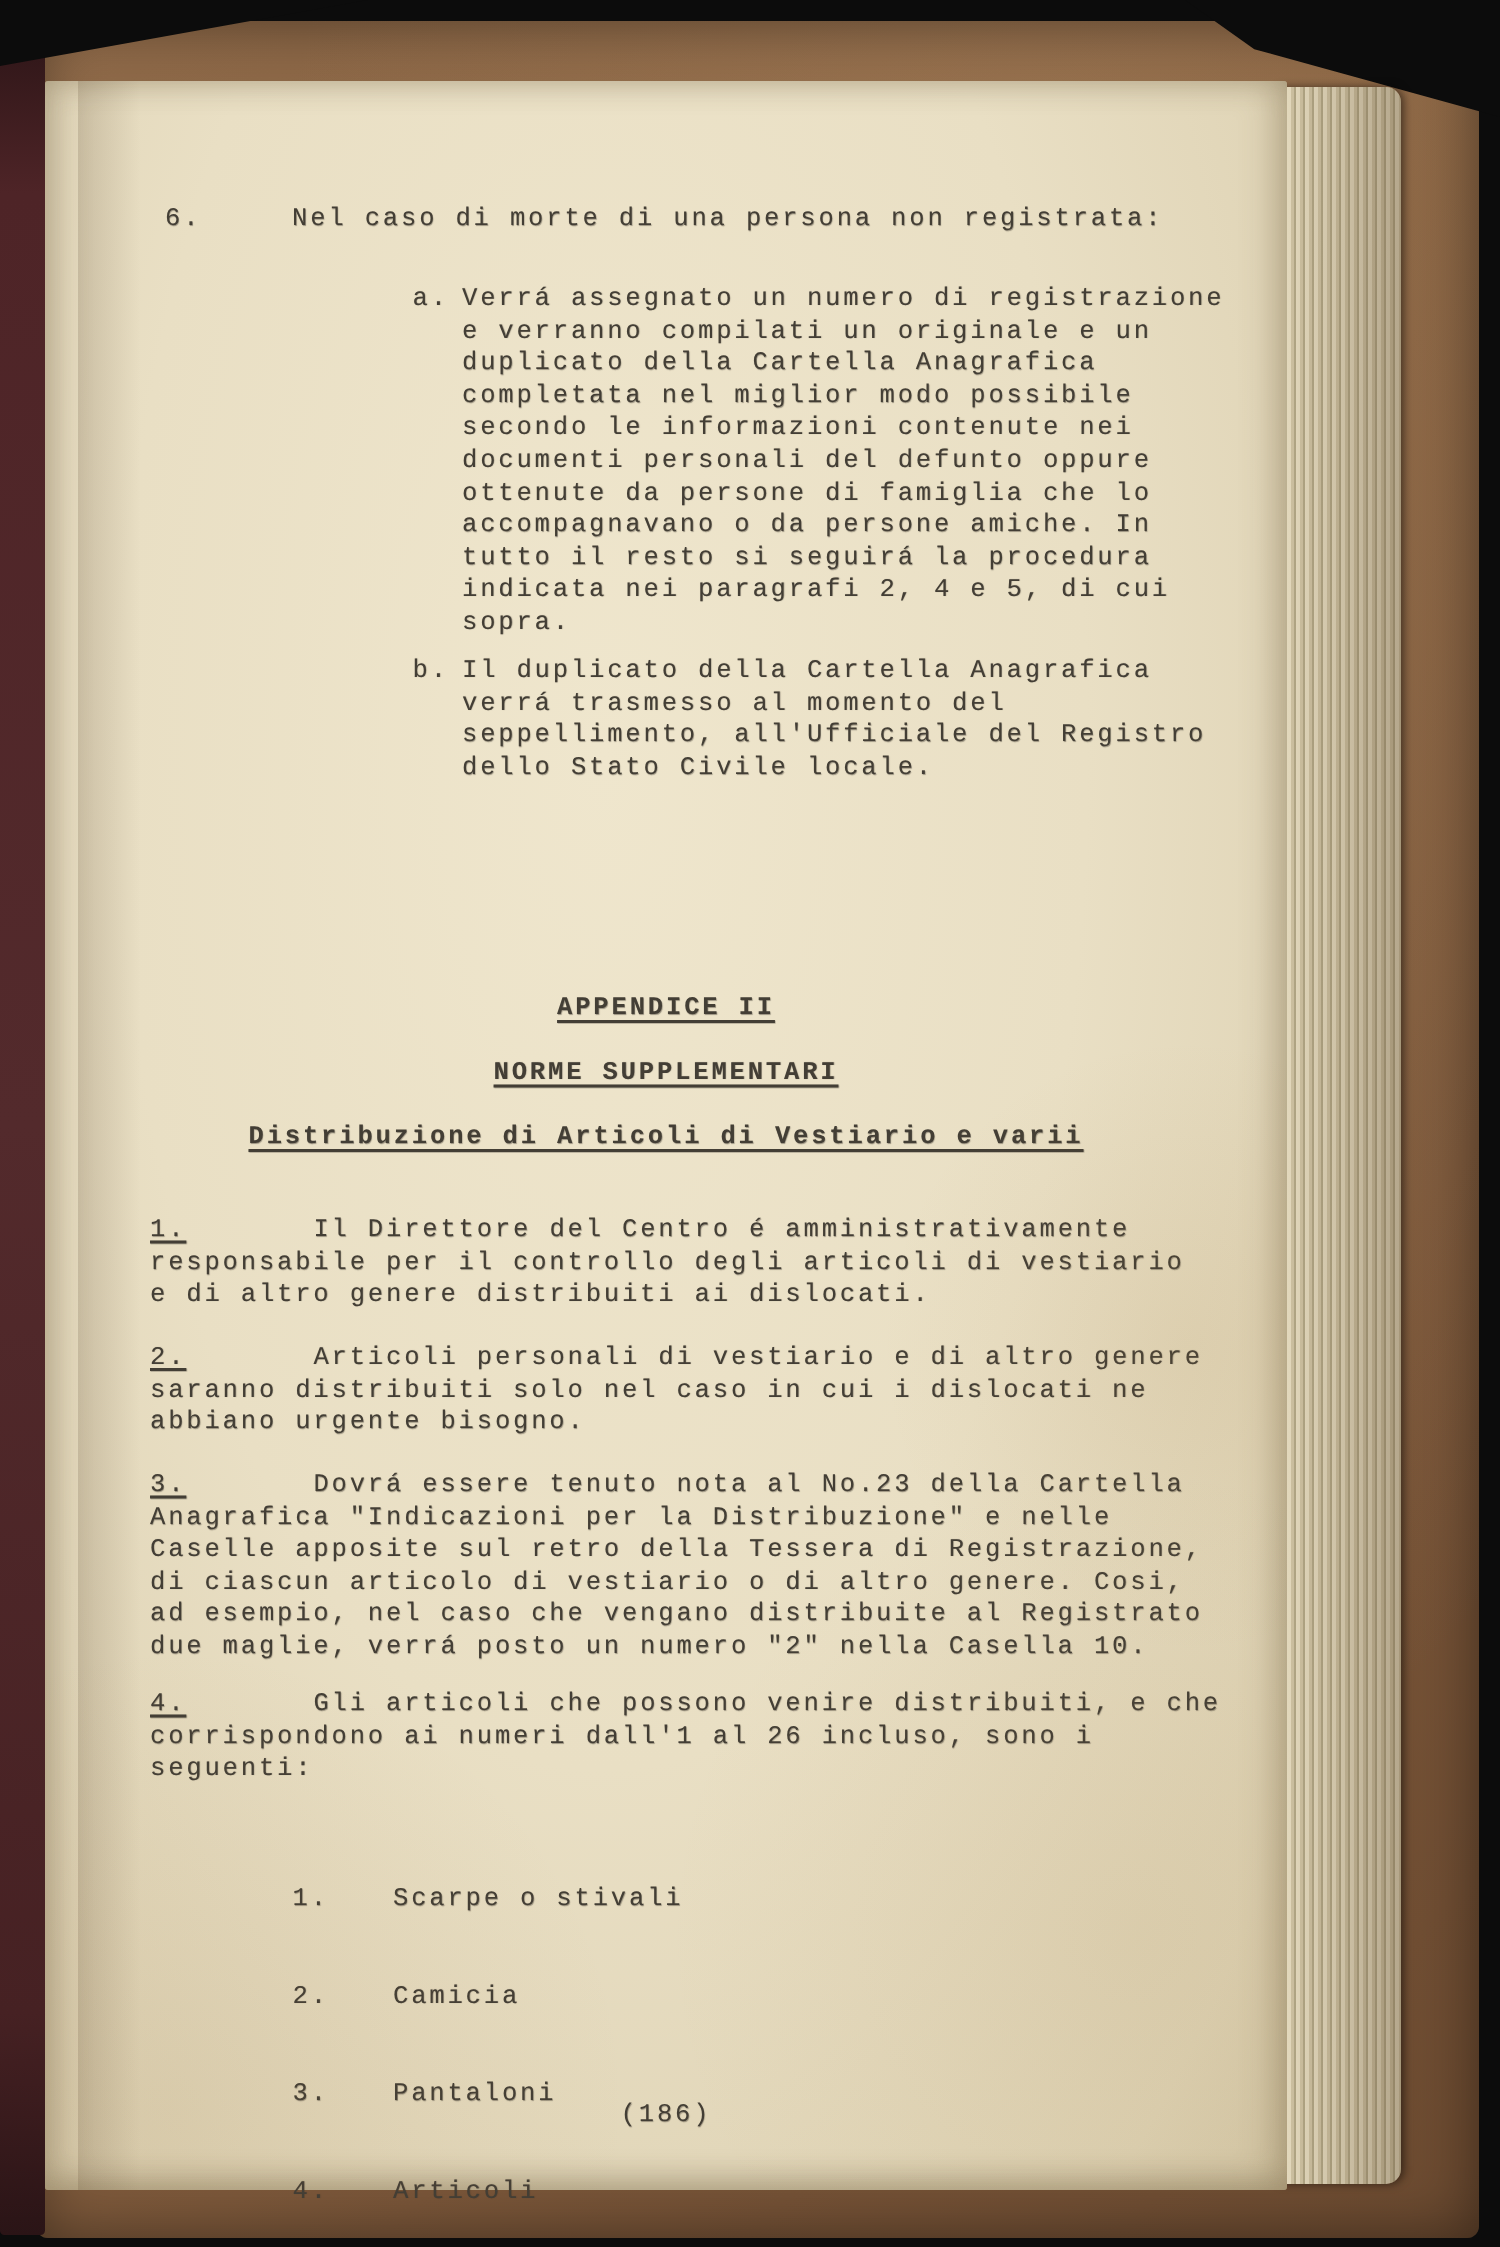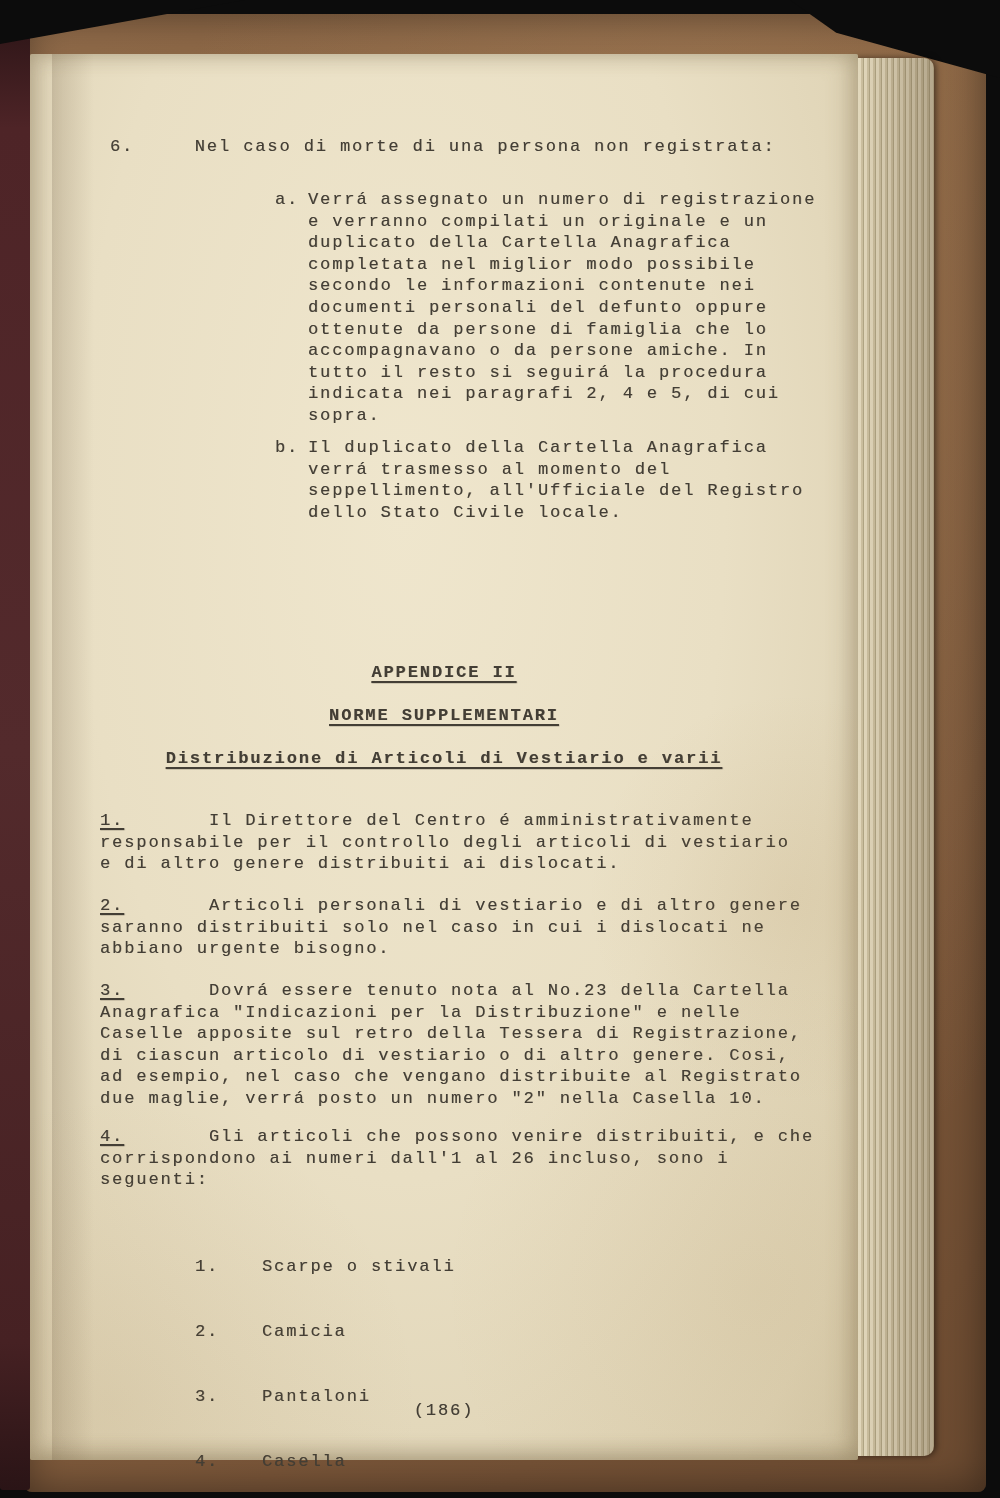--- a/index.html
+++ b/index.html
@@ -154,21 +154,21 @@
 due maglie, verrá posto un numero "2" nella Casella 10.</span></div>
 
     <div class="tw" style="left:70px; top:1072px; width:745px;"><span class="pnum">4.</span><span>       Gli articoli che possono venire distribuiti, e che
 corrispondono ai numeri dall'1 al 26 incluso, sono i
 seguenti:</span></div>
 
     <div class="tw" style="left:165px; top:1159px; width:520px;">
       <div class="row"><span style="flex:0 0 67px;">1.</span><span>Scarpe o stivali</span></div>
       <div class="row"><span style="flex:0 0 67px;">2.</span><span>Camicia</span></div>
       <div class="row"><span style="flex:0 0 67px;">3.</span><span>Pantaloni</span></div>
-      <div class="row"><span style="flex:0 0 67px;">4.</span><span>Casella</span></div>
+      <div class="row"><span style="flex:0 0 67px;">4.</span><span>Articoli</span></div>
       
       
       
       
     </div>
 
     <div class="tw center" style="top:1346px;">(186)</div>
 
   </div>
 </div>

